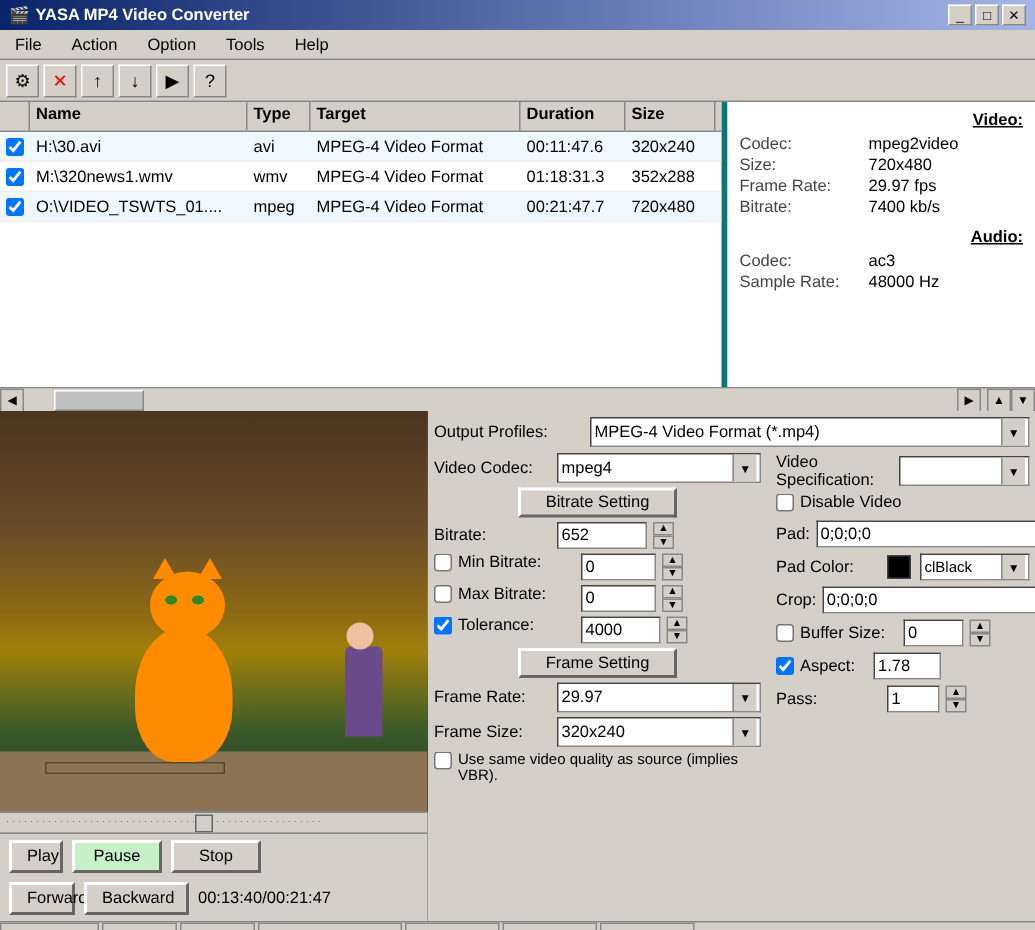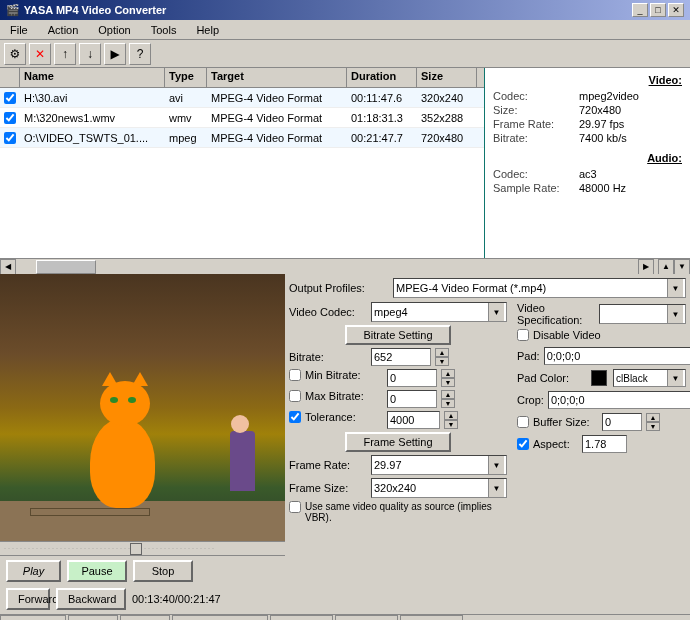--- a/index.html
+++ b/index.html
@@ -62,21 +62,21 @@
       display: flex; align-items: center; justify-content: center;
     }
     .main-area {
       display: flex;
       height: 190px;
     }
     .file-list-area {
       flex: 1;
       background: white;
       overflow: hidden;
-      border-right: 1px solid #0f766e;
+      border-right: 4px solid #0f766e;
     }
     .file-list-header {
       display: flex;
       background: #d4d0c8;
       border-bottom: 1px solid #888;
       height: 20px;
     }
     .col-header {
       border-right: 1px solid #888;
       padding: 2px 4px;
@@ -182,21 +182,21 @@
     }
     .ctrl-btn {
       height: 22px;
       background: #d4d0c8;
       border: 2px solid;
       border-top-color: #fff; border-left-color: #fff;
       border-right-color: #666; border-bottom-color: #666;
       cursor: pointer; font-size: 11px;
       padding: 0 10px;
     }
-    .ctrl-btn-play { width: 55px; font-style: italic; }
+    .ctrl-btn-play { width: 36px; }
     .ctrl-btn-pause { width: 60px; background: #c8f0c8; }
     .ctrl-btn-stop { width: 60px; }
     .controls-row2 {
       display: flex; gap: 6px;
       padding: 2px 6px 4px;
       background: #d4d0c8;
       align-items: center;
     }
     .ctrl-btn-fwd { width: 44px; }
     .ctrl-btn-bwd { width: 70px; }
@@ -593,20 +593,28 @@
             <div class="spin-down">▼</div>
           </div>
         </div>
 
         <div class="right-row">
           <input type="checkbox" checked="" style="">
           <span class="right-label" style="width:45px;">Aspect:</span>
           <input class="right-input" type="text" style="width: 45px; flex: 0 0 auto;" value="1.78">
         </div>
 
+        <div class="right-row">
+          <span class="right-label">Pass:</span>
+          <input class="right-input" type="text" style="width: 35px; flex: 0 0 auto;" value="1">
+          <div class="spin-btn">
+            <div class="spin-up">▲</div>
+            <div class="spin-down">▼</div>
+          </div>
+        </div>
       </div>
     </div>
   </div>
 </div>
 
 <div class="tabs-row">
   <div class="tab-item active">Generial</div>
   <div class="tab-item">Video</div>
   <div class="tab-item">Audio</div>
   <div class="tab-item">Advance Video</div>

